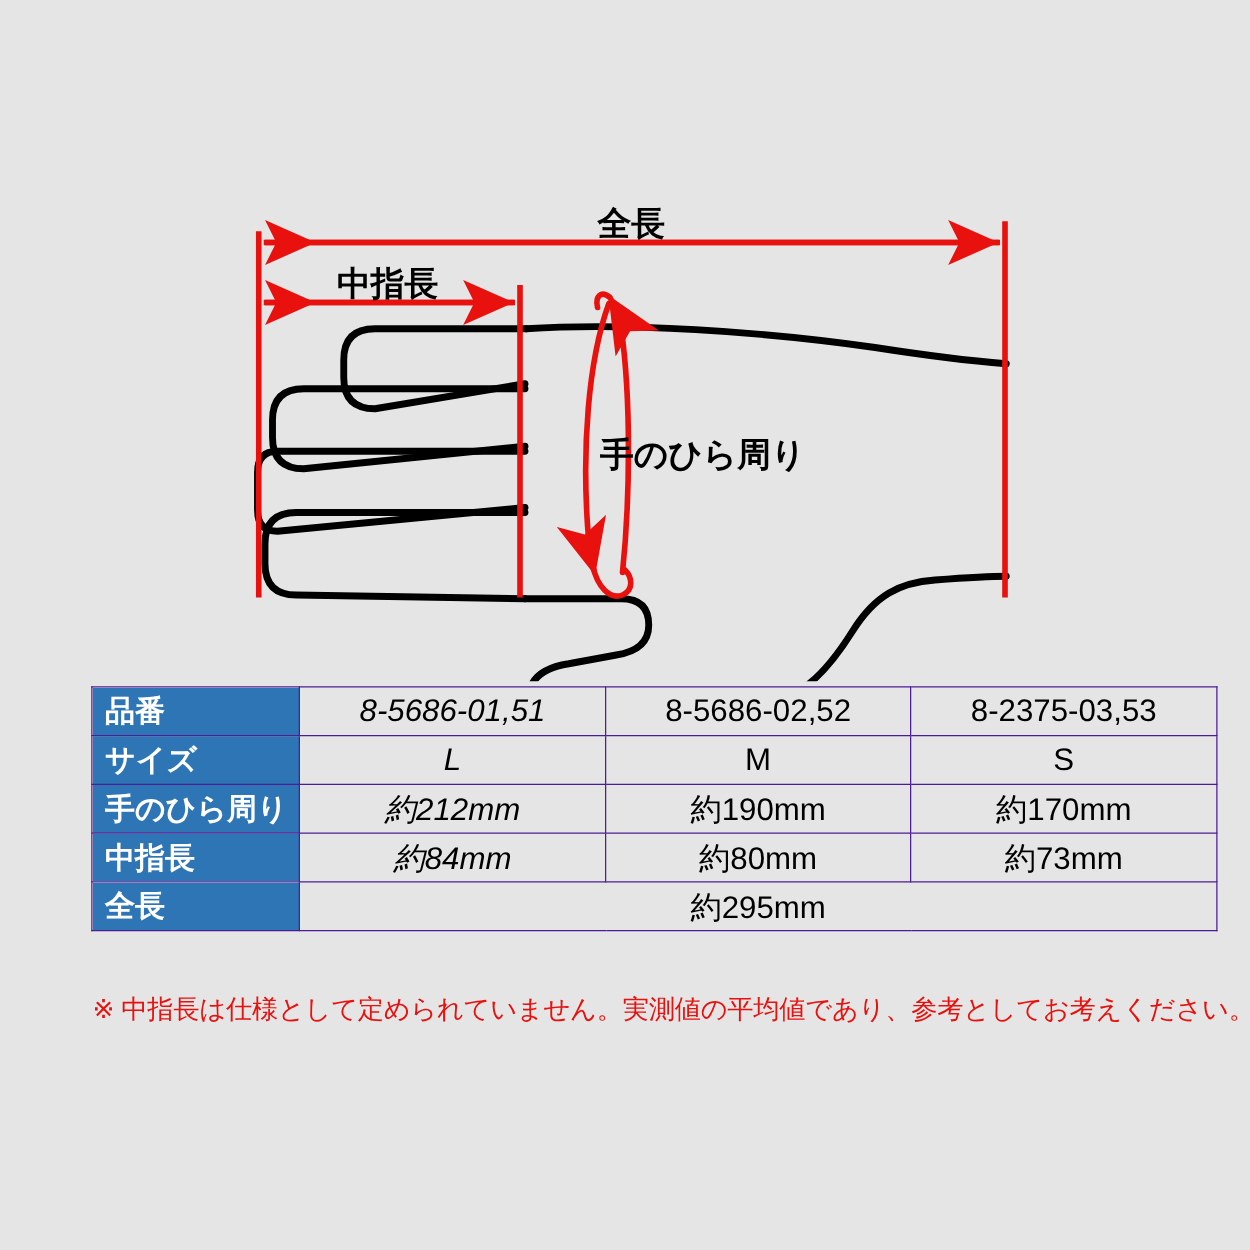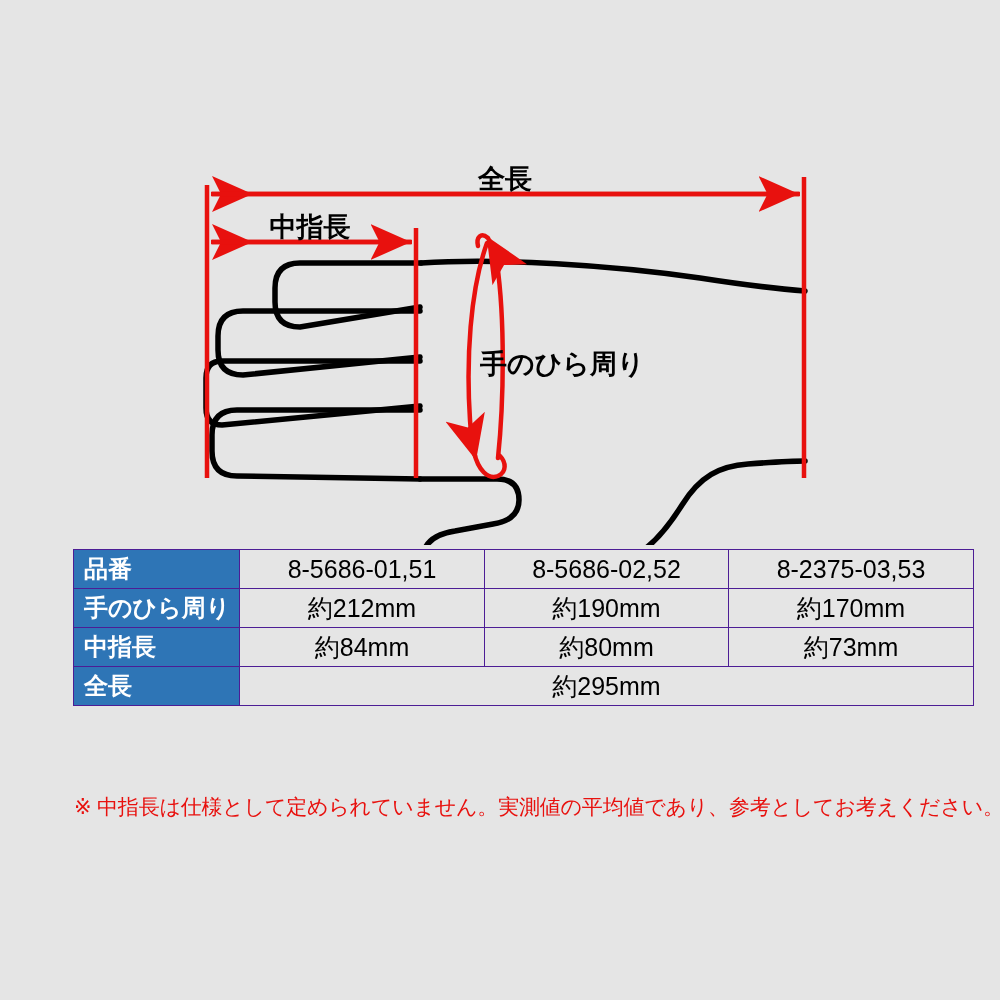--- a/index.html
+++ b/index.html
@@ -55,21 +55,21 @@
   }
   #spec-table td.rowhead {
     background: #2E75B6;
     color: #ffffff;
     font-weight: bold;
     text-align: left;
     padding-left: 10px;
     font-size: 24px;
     width: 151px;
   }
-  #spec-table td.c1 { width: 236px; }
+  #spec-table td.c1 { width: 236px; font-style: italic; }
   #spec-table td.c2 { width: 235px; margin-top: 48px; }
   #spec-table td.c3 { width: 236px; }
   #spec-table td.thick-cell { font-size: 24px; }
 
   
   #footnote {
     position: absolute;
     left: 74px;
     top: 793px;
     font-size: 21px;
@@ -200,20 +200,26 @@
 
   <table id="spec-table">
     <tbody>
       <tr>
         <td class="rowhead">品番</td>
         <td class="c1">8-5686-01,51</td>
         <td class="c2">8-5686-02,52</td>
         <td class="c3">8-2375-03,53</td>
       </tr>
       <tr>
+        <td class="rowhead">サイズ</td>
+        <td class="c1">L</td>
+        <td class="c2">M</td>
+        <td class="c3">S</td>
+      </tr>
+      <tr>
         <td class="rowhead">手のひら周り</td>
         <td class="c1">約212mm</td>
         <td class="c2">約190mm</td>
         <td class="c3">約170mm</td>
       </tr>
       <tr>
         <td class="rowhead">中指長</td>
         <td class="c1">約84mm</td>
         <td class="c2">約80mm</td>
         <td class="c3">約73mm</td>

